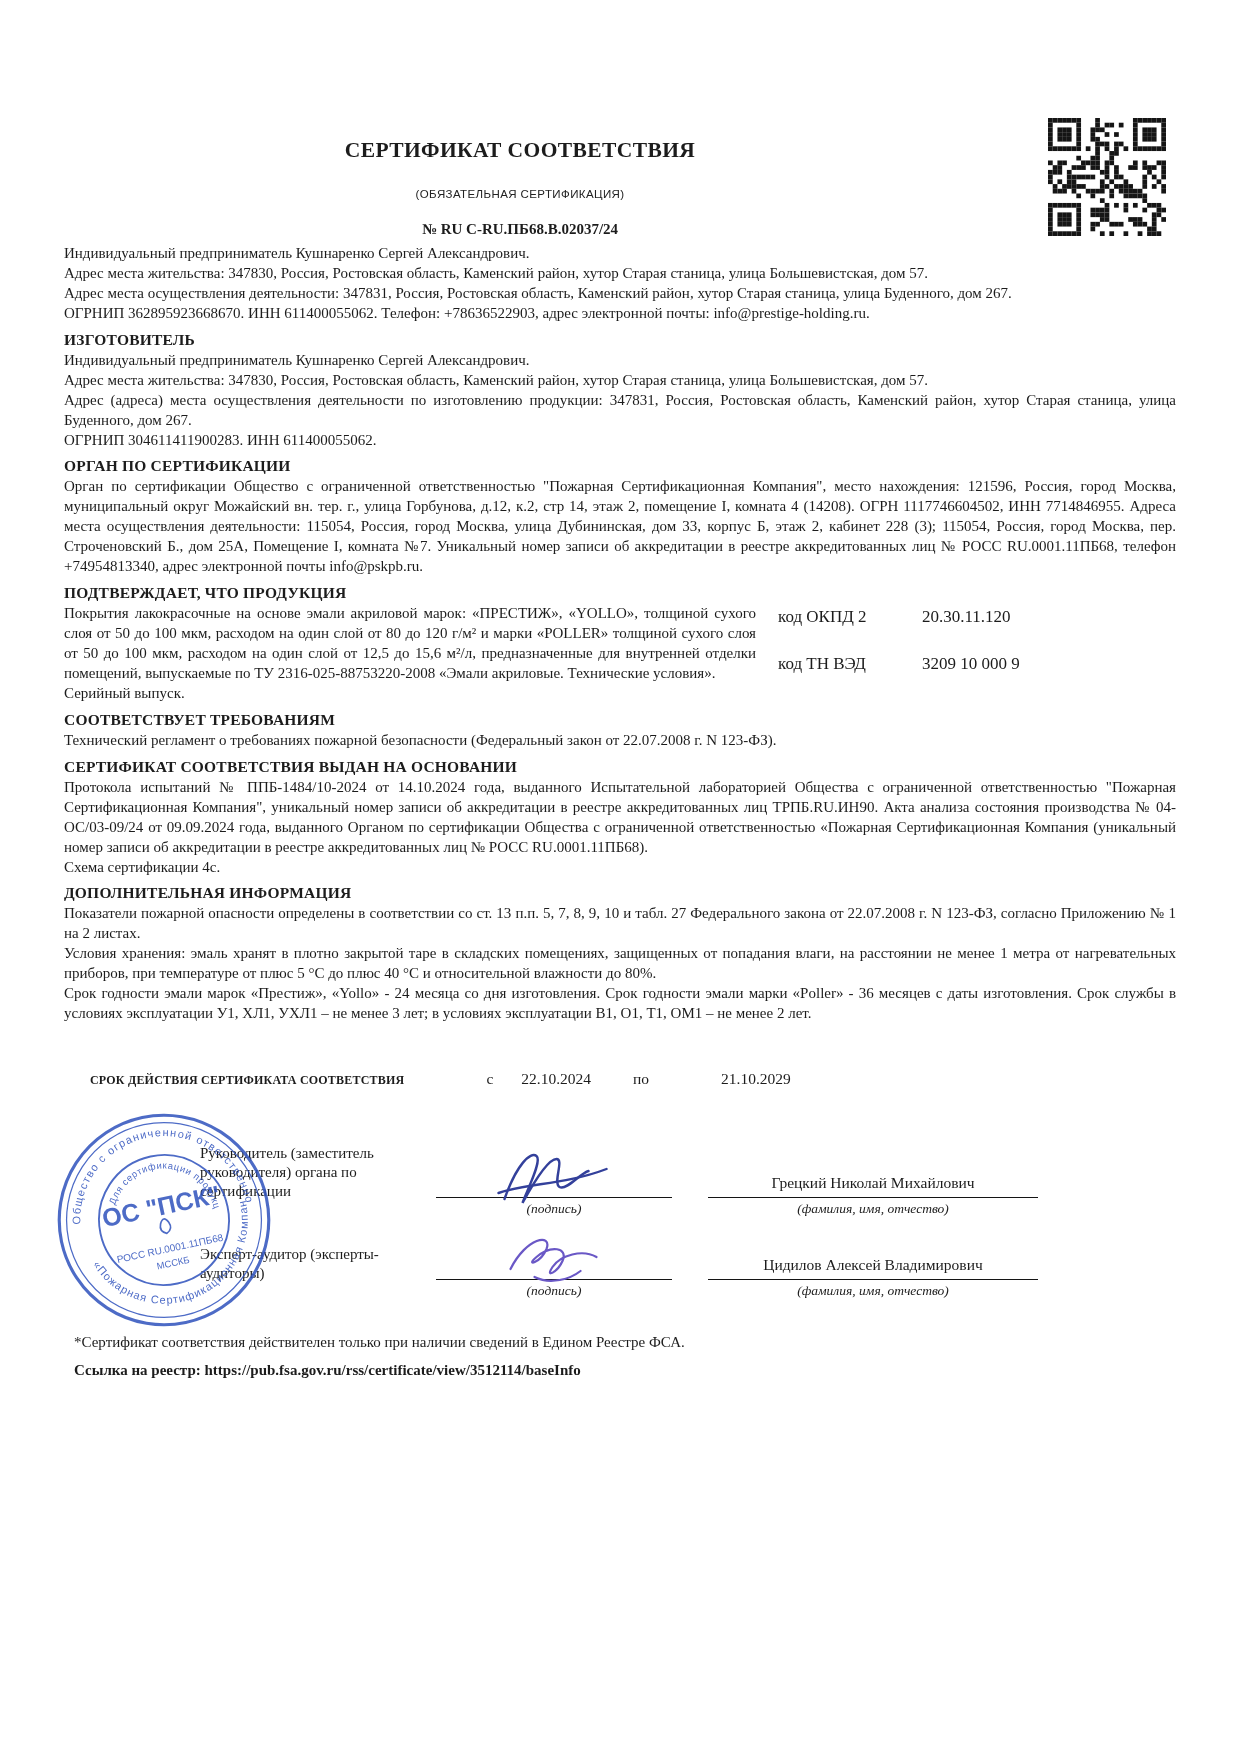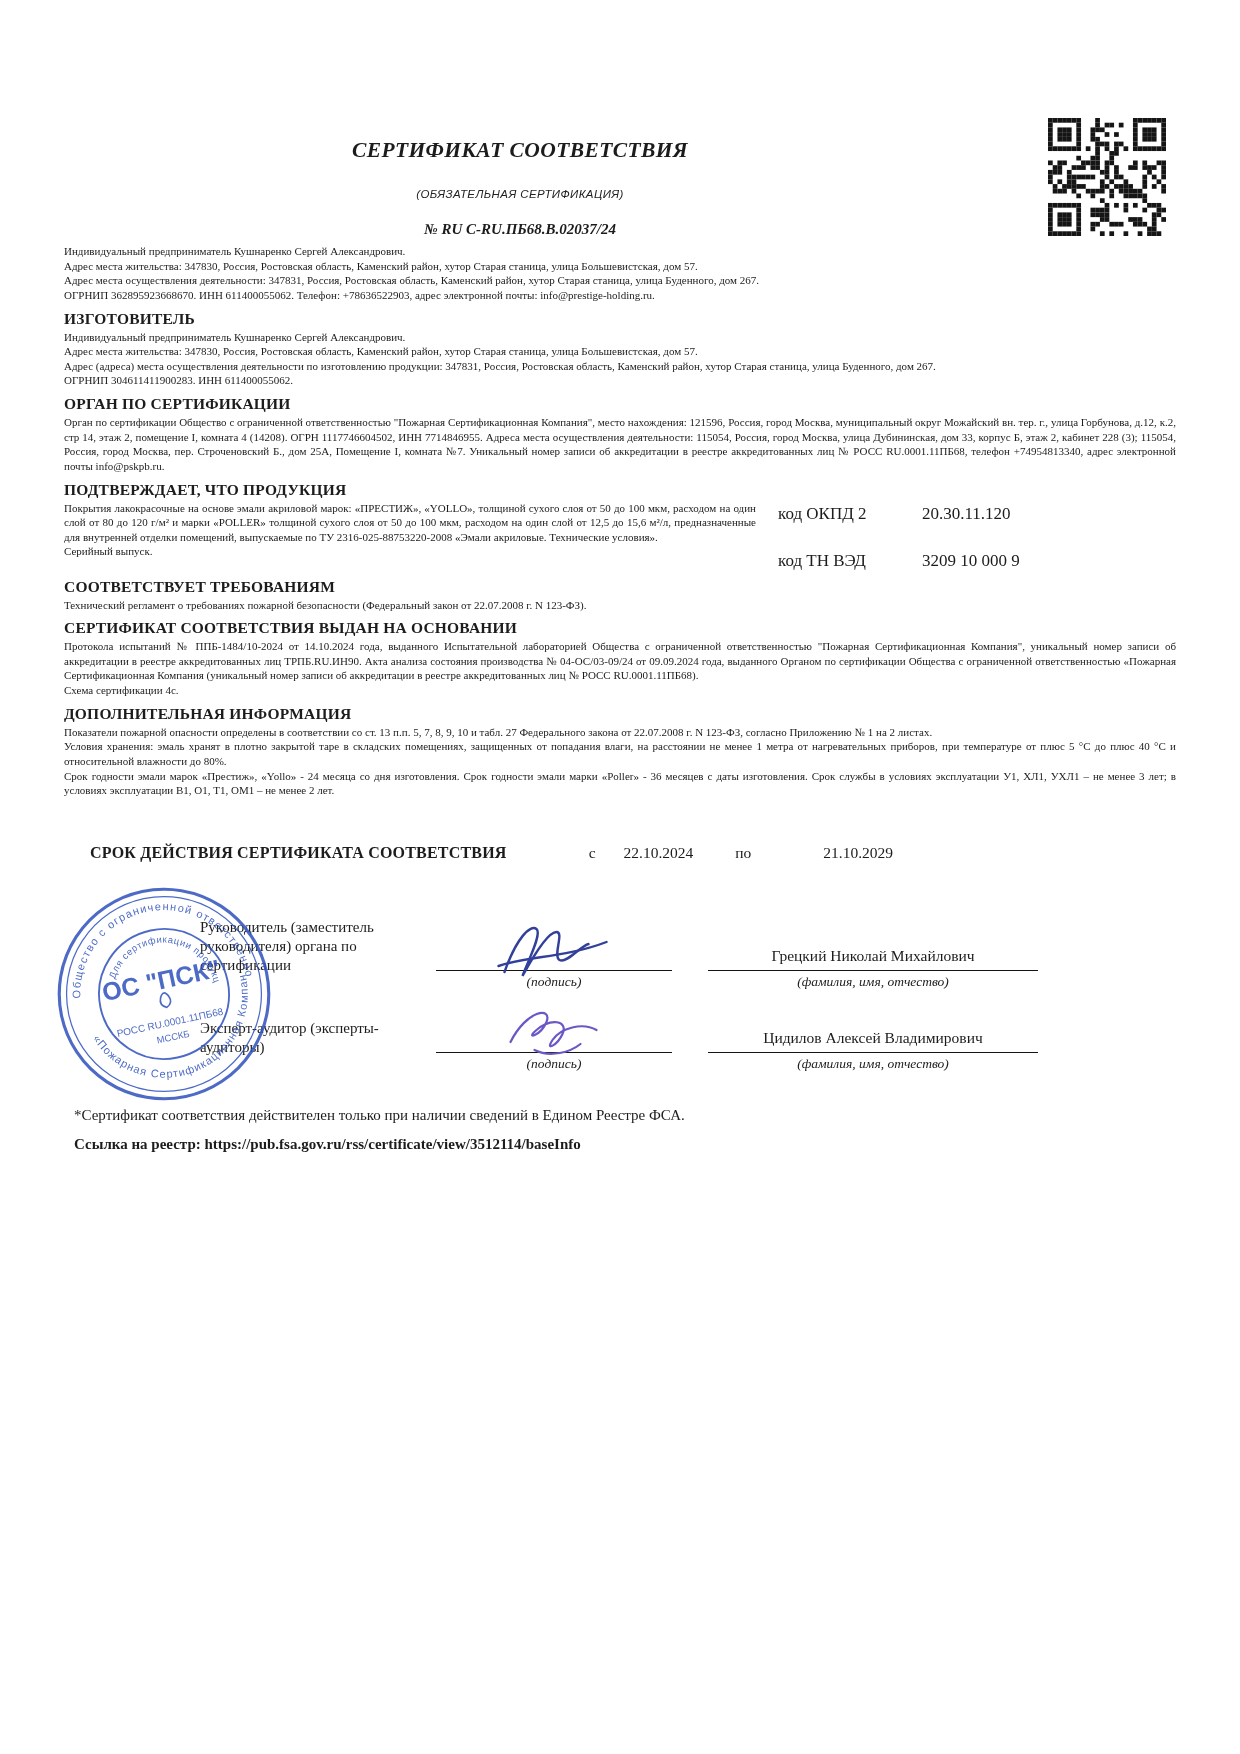--- a/index.html
+++ b/index.html
@@ -6,38 +6,38 @@
   html,body { background:#ffffff; }
   .page {
     width:1240px; height:1754px; position:relative; overflow:hidden;
     background:#ffffff; color:#1c1c1c;
     font-family:"Liberation Serif","DejaVu Serif",serif;
     padding:138px 64px 0 64px;
   }
   
   .qr { position:absolute; top:118px; right:74px; width:118px; height:118px; }
   .qr svg { width:100%; height:100%; fill:#151515; }
-  .doc-header { text-align:center; margin-right:200px;font-style:italic; }
+  .doc-header { text-align:center; margin-right:200px; }
   .doc-title { font-size:21.5px; font-weight:bold; letter-spacing:.4px; }
   .doc-subtitle { font-family:"Liberation Sans","DejaVu Sans",sans-serif; font-size:11.5px; margin-top:25px; letter-spacing:.4px; color:#222; }
   .doc-number { font-size:15px; font-weight:bold; margin-top:21px; }
   
   section { margin-top:6px; }
   h2 { font-size:15.5px; font-weight:bold; margin:7px 0 2px 0; letter-spacing:.2px; }
-  p.body { font-size:11px; line-height:1.33; text-align:justify; }
+  p.body { font-size:15px; line-height:1.33; text-align:justify; }
   .product-flex { display:flex; }
   .product-left { width:692px; }
   .product-codes {
     flex:1; padding-left:22px; padding-top:3px;
     display:grid; grid-template-columns:118px 1fr; column-gap:26px; row-gap:27px;
     align-content:start; font-size:17px;
   }
   
   .validity { display:flex; align-items:baseline; margin-top:46px; padding-left:26px; font-size:15.5px; }
-  .v-label { font-weight:bold; font-size:16px; letter-spacing:.2px; }
+  .v-label { font-weight:bold; font-size:12px; letter-spacing:.2px; }
   .v-from-label { margin-left:82px; }
   .v-from-date { margin-left:28px; }
   .v-to-label  { margin-left:42px; }
   .v-to-date   { margin-left:72px; }
   
   .sig-block { position:relative; margin-top:56px; }
   .stamp {
     position:absolute; left:-10px; top:-34px; width:220px; height:220px;
     transform:rotate(-12deg); opacity:.85; pointer-events:none; z-index:2;
   }

